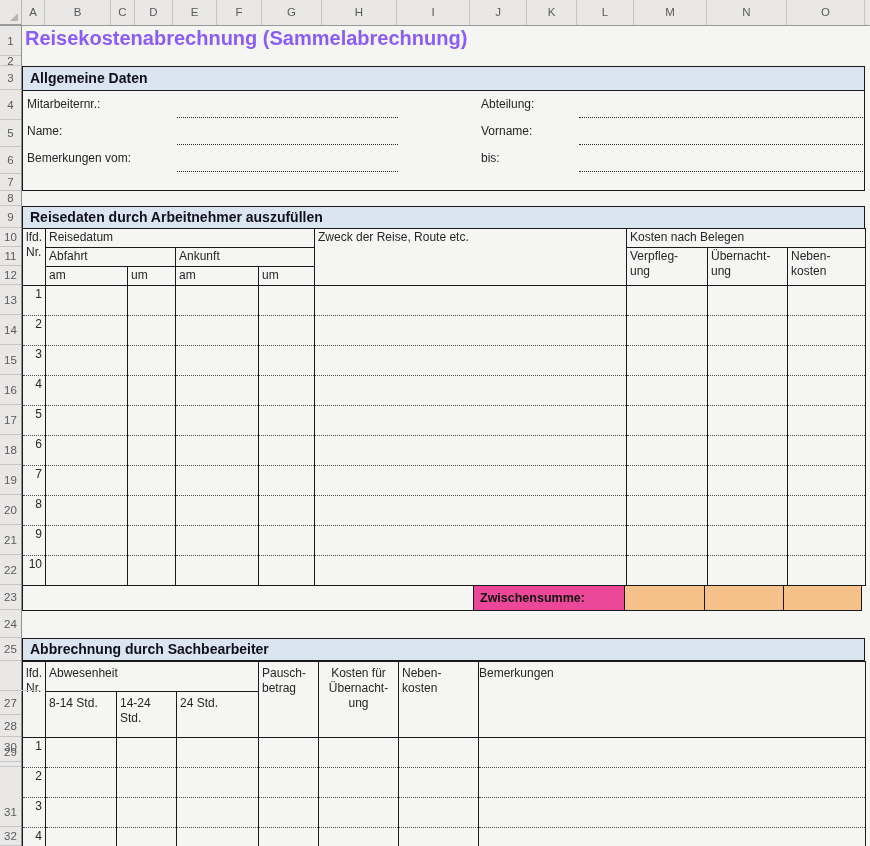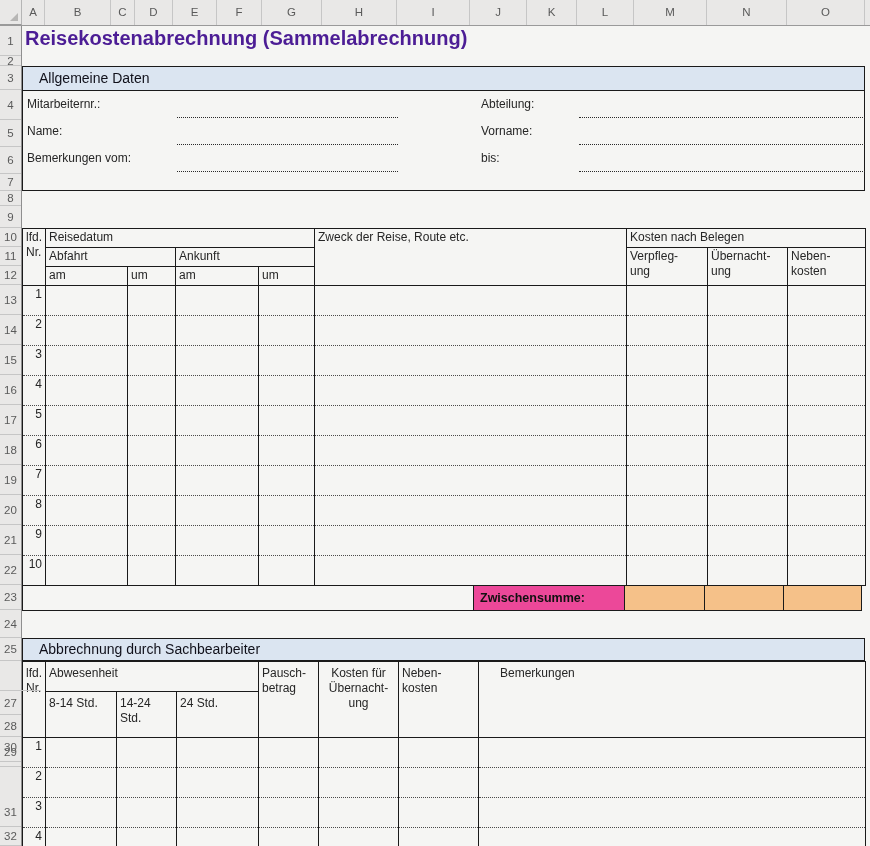--- a/index.html
+++ b/index.html
@@ -14,44 +14,44 @@
   #corner-cell{position:absolute;left:0;top:0;width:22px;height:25px;background:#e9e8e7;
     border-right:1px solid #b5b5b5;border-bottom:1px solid #9a9a9a;z-index:6;box-sizing:border-box;}
   #corner-cell .tri{position:absolute;right:3px;bottom:3px;width:0;height:0;
     border-left:8px solid transparent;border-bottom:8px solid #b7b6b5;}
   #row-headers{position:absolute;left:0;top:26px;width:22px;height:820px;
     background:#e9e8e7;border-right:1px solid #8f8f8f;z-index:5;box-sizing:border-box;}
   .rowcell{position:absolute;left:0;width:21px;text-align:center;font-size:11.5px;
     color:#5a5a5a;border-bottom:1px solid #c6c6c6;box-sizing:border-box;overflow:hidden;}
 
   
-  .title{position:absolute;left:25px;top:27px;font-size:20px;font-weight:bold;color:#4c1d95;}
+  .title{position:absolute;left:25px;top:27px;font-size:20px;font-weight:bold;color:#8b5cf6;}
   .band{position:absolute;left:22px;width:843px;box-sizing:border-box;border:1px solid #1a1a1a;
-    background:#dbe5f1;font-size:14px;font-weight:normal;color:#10101a;padding-left:16px;}
+    background:#dbe5f1;font-size:14px;font-weight:bold;color:#10101a;padding-left:7px;}
   #general-box{position:absolute;left:22px;top:66px;width:843px;height:125px;
     box-sizing:border-box;border:1px solid #1a1a1a;}
   #general-band{left:0;top:0;width:841px;height:24px;line-height:23px;border:none;
     border-bottom:1px solid #1a1a1a;position:absolute;}
   .flabel{position:absolute;font-size:12px;color:#262626;}
   .dotline{position:absolute;height:0;border-bottom:1px dotted #2a2a2a;}
 
   
   .tbl{position:absolute;border-collapse:collapse;table-layout:fixed;}
   .tbl td{border:1px solid #1a1a1a;font-size:12px;color:#262626;padding:1px 3px;
     vertical-align:top;line-height:15px;overflow:hidden;box-sizing:border-box;}
   .pre{white-space:pre-line;}
   .lh19{line-height:19px;}
   .lh22{line-height:22px;}
   .lh25{line-height:25px;text-align:center;}
   .lh27{line-height:27px;}
   .tbl tr.d td{border-top:1px dotted #4a4a4a;border-bottom:1px dotted #4a4a4a;}
   .tbl tr.d:last-child td{border-bottom:1px solid #1a1a1a;}
   .num{text-align:right;padding-right:5px;padding-top:2px;}
   #clerk-table tr.h td{padding-top:4px;}
-  #clerk-table td.bem{padding-left:21px;}
+  #clerk-table td.bem{padding-left:0;}
 
   
   #subtotal-row{position:absolute;left:22px;top:585px;width:843px;height:26px;display:flex;}
   #subtotal-row .spacer{width:451px;box-sizing:border-box;
     border-left:1px solid #1a1a1a;border-bottom:1px solid #1a1a1a;}
   .ocell{box-sizing:border-box;border:1px solid #1a1a1a;background:#f5c189;height:26px;}
   .ocell+.ocell{margin-left:-1px;}
   #subtotal-label{width:152px;font-size:12.5px;font-weight:bold;color:#111;
     line-height:24px;padding-left:6px;}
   .oc1{width:81px;}.oc2{width:80px;}.oc3{width:79px;}
@@ -127,20 +127,21 @@
     <div class="dotline" style="left:154px;top:77px;width:221px"></div>
     <div class="dotline" style="left:154px;top:104px;width:221px"></div>
     <div class="flabel" style="left:458px;top:30px">Abteilung:</div>
     <div class="flabel" style="left:458px;top:57px">Vorname:</div>
     <div class="flabel" style="left:458px;top:84px">bis:</div>
     <div class="dotline" style="left:556px;top:50px;width:286px"></div>
     <div class="dotline" style="left:556px;top:77px;width:286px"></div>
     <div class="dotline" style="left:556px;top:104px;width:286px"></div>
   </div>
 
+  <div class="band" style="top: 206px; height: 23px; line-height: 21px; background: rgb(219, 229, 241);">Reisedaten durch Arbeitnehmer auszufüllen</div>
 
   <table class="tbl" id="travel-table" style="left:22px;top:228px">
     <colgroup>
       <col style="width:22px">
         <col style="width:82px">
         <col style="width:48px">
         <col style="width:83px">
       <col style="width:56px">
         <col style="width:312px">
         <col style="width:81px">

